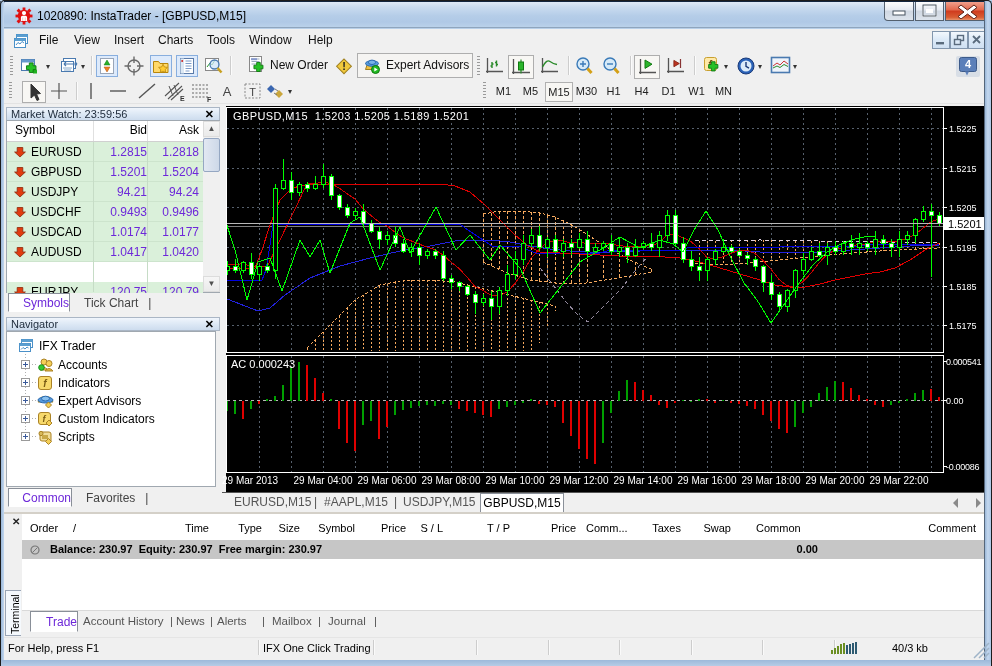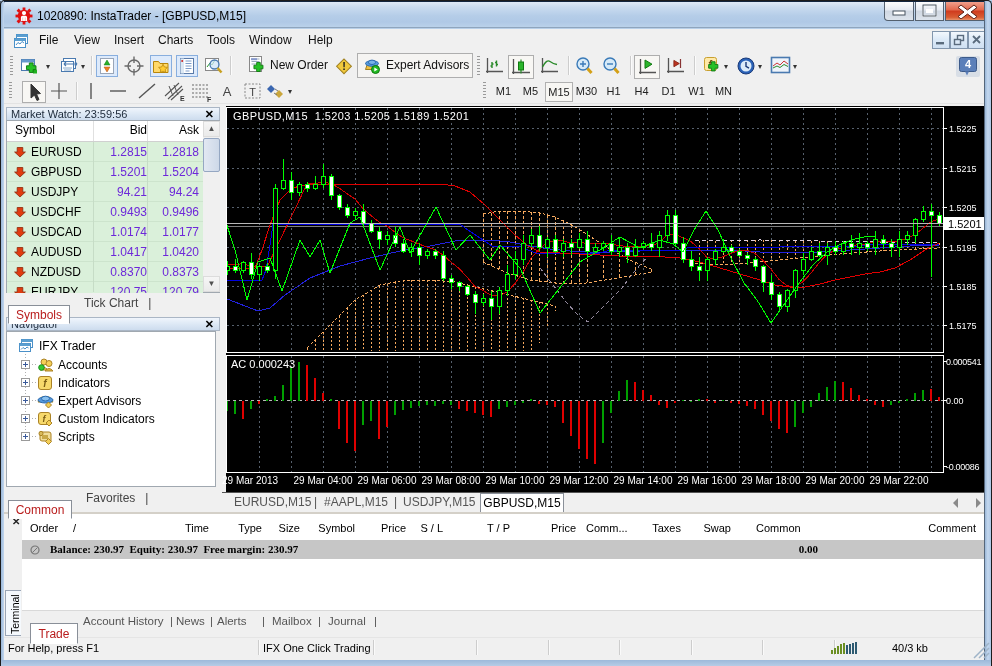--- a/index.html
+++ b/index.html
@@ -51,40 +51,40 @@
 .mwrow .bid, .mwrow .ask { position:absolute; top:3px; text-align:right; color:#6d28d9; font-size:12px; }
 .mwrow .bid { left:90px; width:50px; }
 .mwrow .ask { left:144px; width:48px; }
 .colsep { position:absolute; top:0; width:1px; background:#c8d8c8; }
 .arr { position:absolute; left:7px; top:4px; }
 
 #mwscroll { position:absolute; left:196px; top:0px; width:17px; height:171px; background:#f0f0f0; }
 .sbtn { position:absolute; left:0; width:17px; height:16px; background:linear-gradient(#f6f6f6,#eaeaea); border:1px solid #dcdcdc; color:#505050; font-size:8px; text-align:center; line-height:14px;}
 #mwthumb { position:absolute; left:0px; top:17px; width:17px; height:34px; background:linear-gradient(90deg,#e2e8f2,#cdd8e8); border:1px solid #95a7c2; border-radius:2px;}
 .tabsrow { position:absolute; font-size:12px; color:#444; }
-.tab-act { position:absolute; background:#fff; border:1px solid #898f98; border-bottom:1px solid #fff; color:#b91c1c; text-align:center; z-index:3;margin-top:12px;}
+.tab-act { position:absolute; background:#fff; border:1px solid #898f98; border-bottom:1px solid #fff; color:#6d28d9; text-align:right; z-index:3;}
 
 #navbody { position:absolute; left:6px; top:331px; width:210px; height:156px; background:#fff; border:1px solid #a0a8b0; }
 .navitem { position:absolute; font-size:12px; color:#000; }
 .plusbox { position:absolute; width:9px; height:9px; border:1px solid #9a9a9a; background:#fff; }
 .plusbox:before { content:""; position:absolute; left:1px; top:3px; width:5px; height:1px; background:#3a5a9a;}
 .plusbox:after { content:""; position:absolute; left:3px; top:1px; width:1px; height:5px; background:#3a5a9a;}
 .dot-v { position:absolute; width:1px; background-image:repeating-linear-gradient(180deg,#b0b0b0 0 1px, transparent 1px 3px); }
 .dot-h { position:absolute; height:1px; background-image:repeating-linear-gradient(90deg,#b0b0b0 0 1px, transparent 1px 3px); }
 
 #charttabs { position:absolute; left:222px; top:492px; width:762px; height:36px; background:#f0f0f0; border-top:1px solid #555;}
 .ctab { position:absolute; top:2px; font-size:12px; color:#555; }
 .ctab.active { background:#fff; border:1px solid #8a9099; border-bottom:none; color:#000; text-align:center; padding-top:2px; }
 
 #terminal { position:absolute; left:4px; top:512px; width:980px; height:124px; background:#fff; border-top:2px solid #d4d0c8;}
 #termstrip { position:absolute; left:0; top:0; width:18px; height:124px; background:#f0f0f0; }
 #termtab { position:absolute; left:1px; top:76px; width:16px; height:46px; background:#f5f9fd; border:1px solid #9aa5b5; border-right:none;}
 #termtab span { position:absolute; transform:rotate(-90deg); transform-origin:0 0; left:3px; top:43px; font-size:10.5px; color:#000; white-space:nowrap;}
 .th { position:absolute; top:8px; font-size:11px; color:#000; }
-#balrow { position:absolute; left:18px; top:26px; width:966px; height:19px; background:#c6c6c6;font-family:Liberation Serif, serif; }
+#balrow { position:absolute; left:18px; top:26px; width:966px; height:19px; background:#c6c6c6; }
 #balrow b { font-size:11px; }
 .ttab { position:absolute; top:4px; font-size:11.5px; color:#555; }
 
 #statusbar { position:absolute; left:4px; top:637px; width:980px; height:23px; border-top:1px solid #e5e5e5; padding-top:1px; background:#f0f0f0; font-size:11px; color:#000;}
 .ssep { position:absolute; top:2px; width:2px; height:15px; border-left:1px solid #cdcdcd; border-right:1px solid #fafafa;}
 #botborder { position:absolute; left:0; top:660px; width:992px; height:6px; background:linear-gradient(#9db9da,#b6cce6); }
 #leftborder { position:absolute; left:0; top:1px; width:4px; height:659px; background:linear-gradient(90deg,#55667a 0 1px,#9ab7d8 1px,#c3d7ee); }
 #rightborder { position:absolute; right:0; top:1px; width:8px; height:659px; background:linear-gradient(90deg,#9ab7d8,#c3d7ee 40%,#b0c9e6 80%,#7f9cbe); border-left:1px solid #55667a;}
 svg text { font-family:"Liberation Sans", sans-serif; }
 </style>
@@ -372,28 +372,20 @@
         <span class="bid">1.0174</span>
         <span class="ask">1.0177</span>
       </div>
 <div class="mwrow" style="top:121px">
         <svg class="arr" width="12" height="12" viewBox="0 0 12 12">
           <path d="M3.2 1.5 h5.6 v4.5 h2.6 L6 11 L0.6 6 h2.6 z" fill="#e03c10" stroke="#8a2a0a" stroke-width="0.8"></path>
         </svg>
         <span class="sym">AUDUSD</span>
         <span class="bid">1.0417</span>
         <span class="ask">1.0420</span>
-      </div>
-<div class="mwrow" style="top:141px">
-        <svg class="arr" width="12" height="12" viewBox="0 0 12 12">
-          <path d="M3.2 1.5 h5.6 v4.5 h2.6 L6 11 L0.6 6 h2.6 z" fill="#e03c10" stroke="#8a2a0a" stroke-width="0.8"></path>
-        </svg>
-        <span class="sym">NZDUSD</span>
-        <span class="bid">0.8370</span>
-        <span class="ask">0.8373</span>
       </div>
 <div class="mwrow" style="top:161px">
         <svg class="arr" width="12" height="12" viewBox="0 0 12 12">
           <path d="M3.2 1.5 h5.6 v4.5 h2.6 L6 11 L0.6 6 h2.6 z" fill="#e03c10" stroke="#8a2a0a" stroke-width="0.8"></path>
         </svg>
         <span class="sym">EURJPY</span>
         <span class="bid">120.75</span>
         <span class="ask">120.79</span>
       </div>
   <div id="mwscroll">

